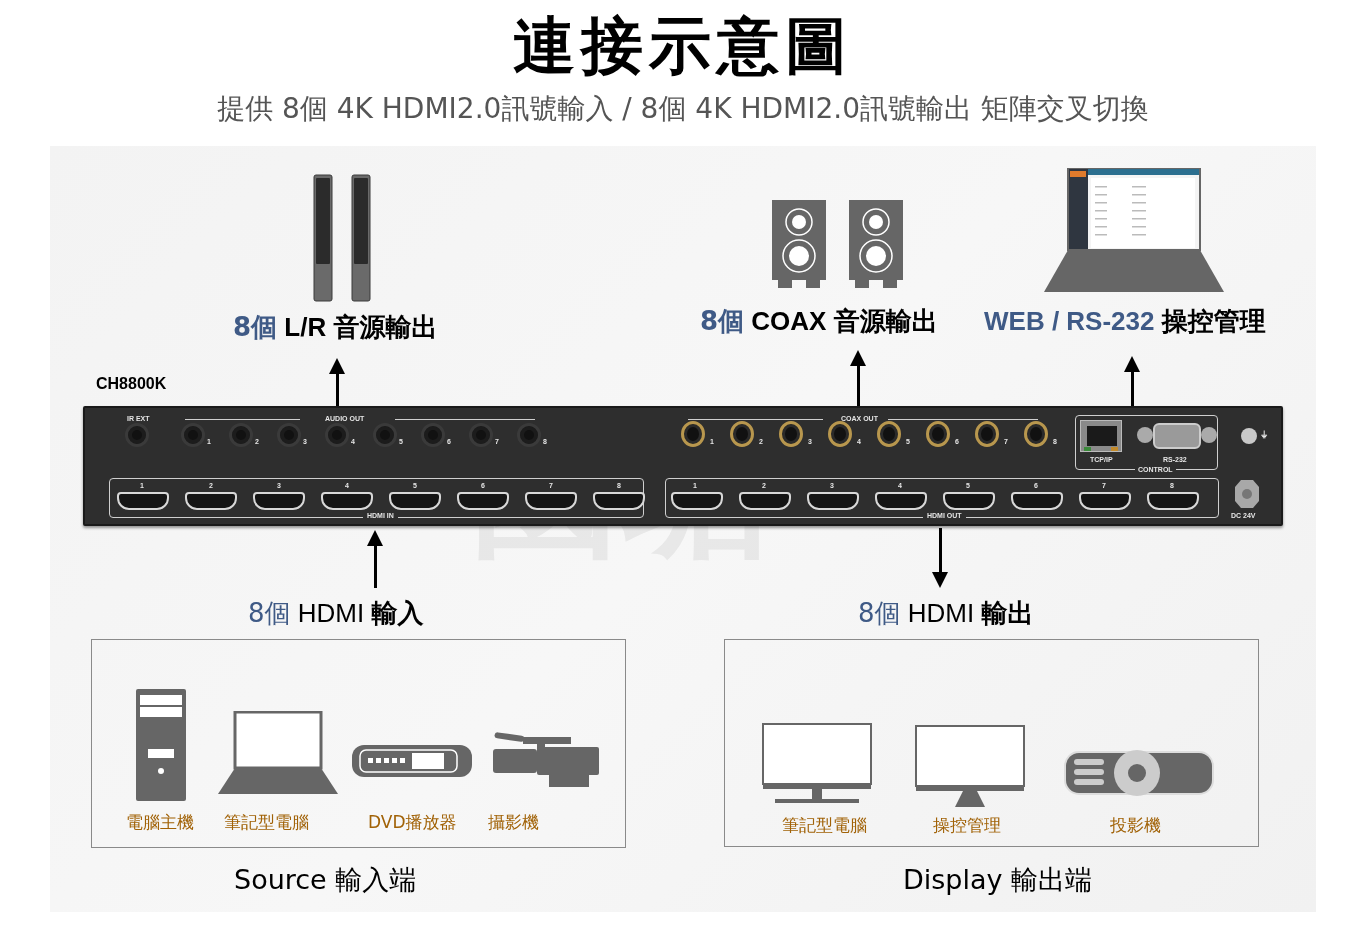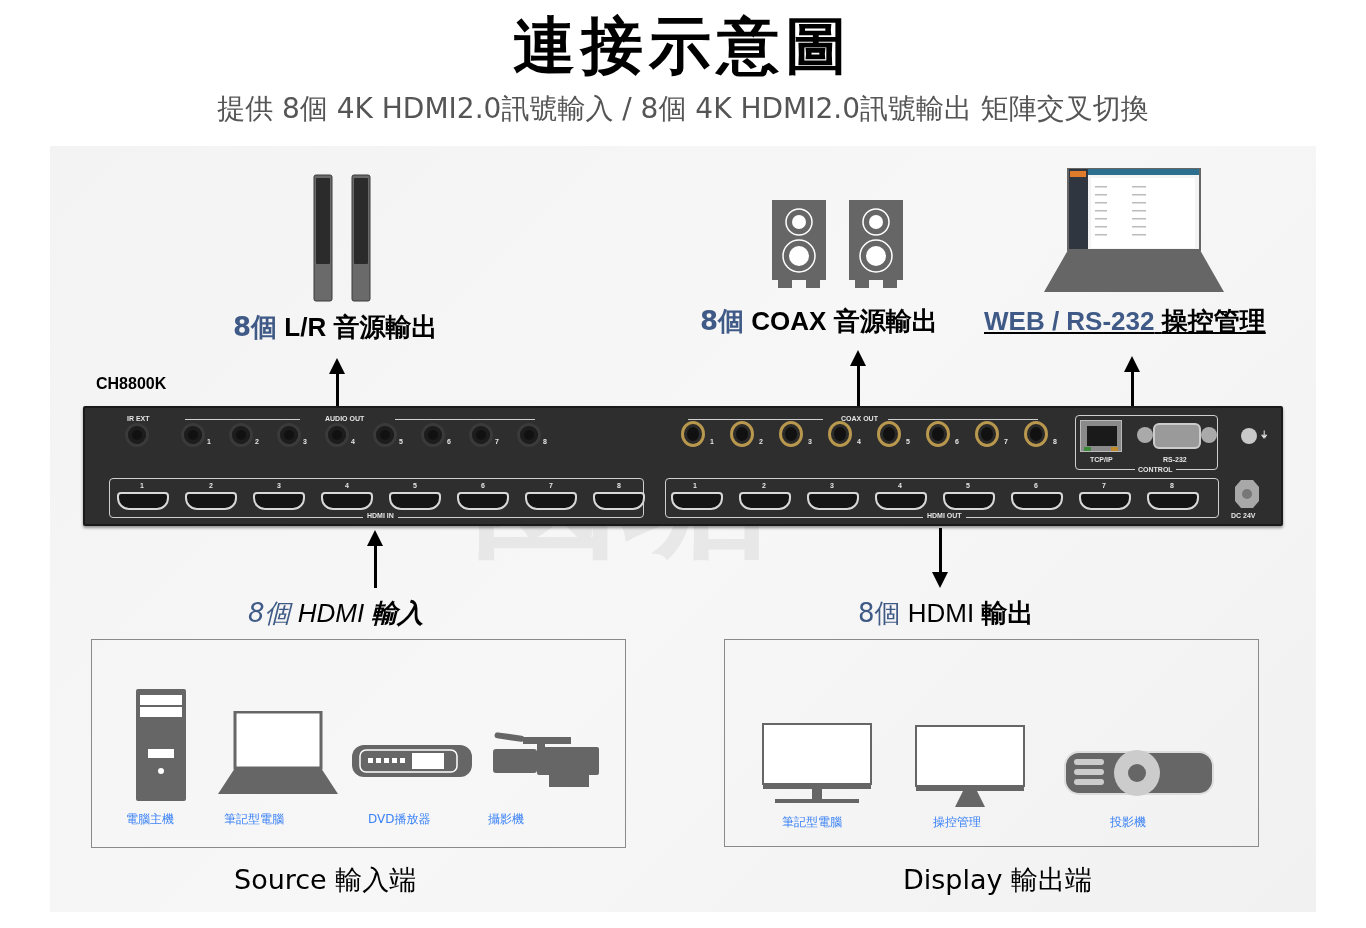--- a/index.html
+++ b/index.html
@@ -24,21 +24,21 @@
   
   .device { left: 83px; top: 406px; width: 1200px; height: 120px; background: #2e2e2e; border: 2px solid #1a1a1a; border-radius: 2px; box-shadow: 0 2px 3px rgba(0,0,0,.4); }
   .dev-text { color: #e6e6e6; font-size: 7px; font-weight: 700; white-space: nowrap; }
   .jack { width: 24px; height: 24px; border-radius: 50%; background: #111; border: 3px solid #3a3a3a; box-shadow: inset 0 0 0 4px #1c1c1c; }
   .coax { width: 24px; height: 26px; border-radius: 50%; background: #111; border: 3px solid #b8974e; box-shadow: inset 0 0 0 3px #2a2a2a; }
   .hdmi { width: 52px; height: 18px; background: #151515; border: 2px solid #d8d8d8; border-radius: 4px 4px 12px 12px; }
   .frame-line { border: 1px solid #cfcfcf; border-radius: 4px; }
   .hline { height: 1px; background: #cfcfcf; }
 
   .box { border: 1.5px solid #8a8a8a; background: transparent; }
-  .dev-cap { font-size: 12px; color: #3b82f6; font-family: "DejaVu Sans", sans-serif; white-space: nowrap; }
+  .dev-cap { font-size: 17px; color: #a16207; font-family: "DejaVu Sans", sans-serif; white-space: nowrap; }
   .section-cap { font-size: 27px; color: #000; font-family: "DejaVu Sans", sans-serif; white-space: nowrap; }
 
   .watermark { font-family: "DejaVu Sans", sans-serif; font-size: 150px; color: rgba(120,120,120,0.12); font-weight: 700; left: 470px; top: 390px; letter-spacing: 4px; }
 </style>
 </head>
 <body>
 
 <div class="abs title">連接示意圖</div>
 <div class="abs subtitle">提供 8個 4K HDMI2.0訊號輸入 / 8個 4K HDMI2.0訊號輸出 矩陣交叉切換</div>
 
@@ -109,21 +109,21 @@
       <rect x="51" y="50" width="12" height="1.5"></rect>
         <rect x="88" y="50" width="14" height="1.5"></rect>
       <rect x="51" y="58" width="12" height="1.5"></rect>
         <rect x="88" y="58" width="14" height="1.5"></rect>
       <rect x="51" y="66" width="12" height="1.5"></rect>
         <rect x="88" y="66" width="14" height="1.5"></rect>
     </g>
     <polygon points="24,82 156,82 180,124 0,124" fill="#666"></polygon>
   </svg>
 </div>
-<div class="abs label" style="left:984px;top:304px;text-decoration:underline;">
+<div class="abs label" style="left:984px;top:304px;">
   <span class="blue">WEB / RS-232</span>
   <span class="cjk">操控管理</span>
 </div>
 <div class="abs arrow-up" style="left:1124px;top:356px;"></div>
 <div class="abs arrow-line" style="left:1131px;top:370px;height:36px;"></div>
 
 <div class="abs" style="left:96px;top:375px;font-size:16px;font-weight:700;">CH8800K</div>
 
 <div class="abs watermark">國瑭</div>
 
@@ -234,21 +234,21 @@
     <div style="position:absolute;left:7px;top:9px;width:10px;height:10px;border-radius:50%;background:#777;"></div>
   </div>
   <div class="abs dev-text" style="left:1146px;top:104px;">DC 24V</div>
 </div>
 
 <div class="abs arrow-up" style="left:367px;top:530px;"></div>
 <div class="abs arrow-line" style="left:374px;top:544px;height:44px;"></div>
 <div class="abs arrow-line" style="left:939px;top:528px;height:46px;"></div>
 <div class="abs arrow-down" style="left:932px;top:572px;"></div>
 
-<div class="abs label" style="left:248px;top:596px;font-weight:400;font-style:italic;">
+<div class="abs label" style="left:248px;top:596px;font-weight:400;">
   <span class="num cjk" style="font-weight:400;">8個</span>
   <span>HDMI</span>
   <span class="cjk">輸入</span>
 </div>
 <div class="abs label" style="left:858px;top:596px;font-weight:400;">
   <span class="num cjk" style="font-weight:400;">8個</span>
   <span>HDMI</span>
   <span class="cjk">輸出</span>
 </div>
 

